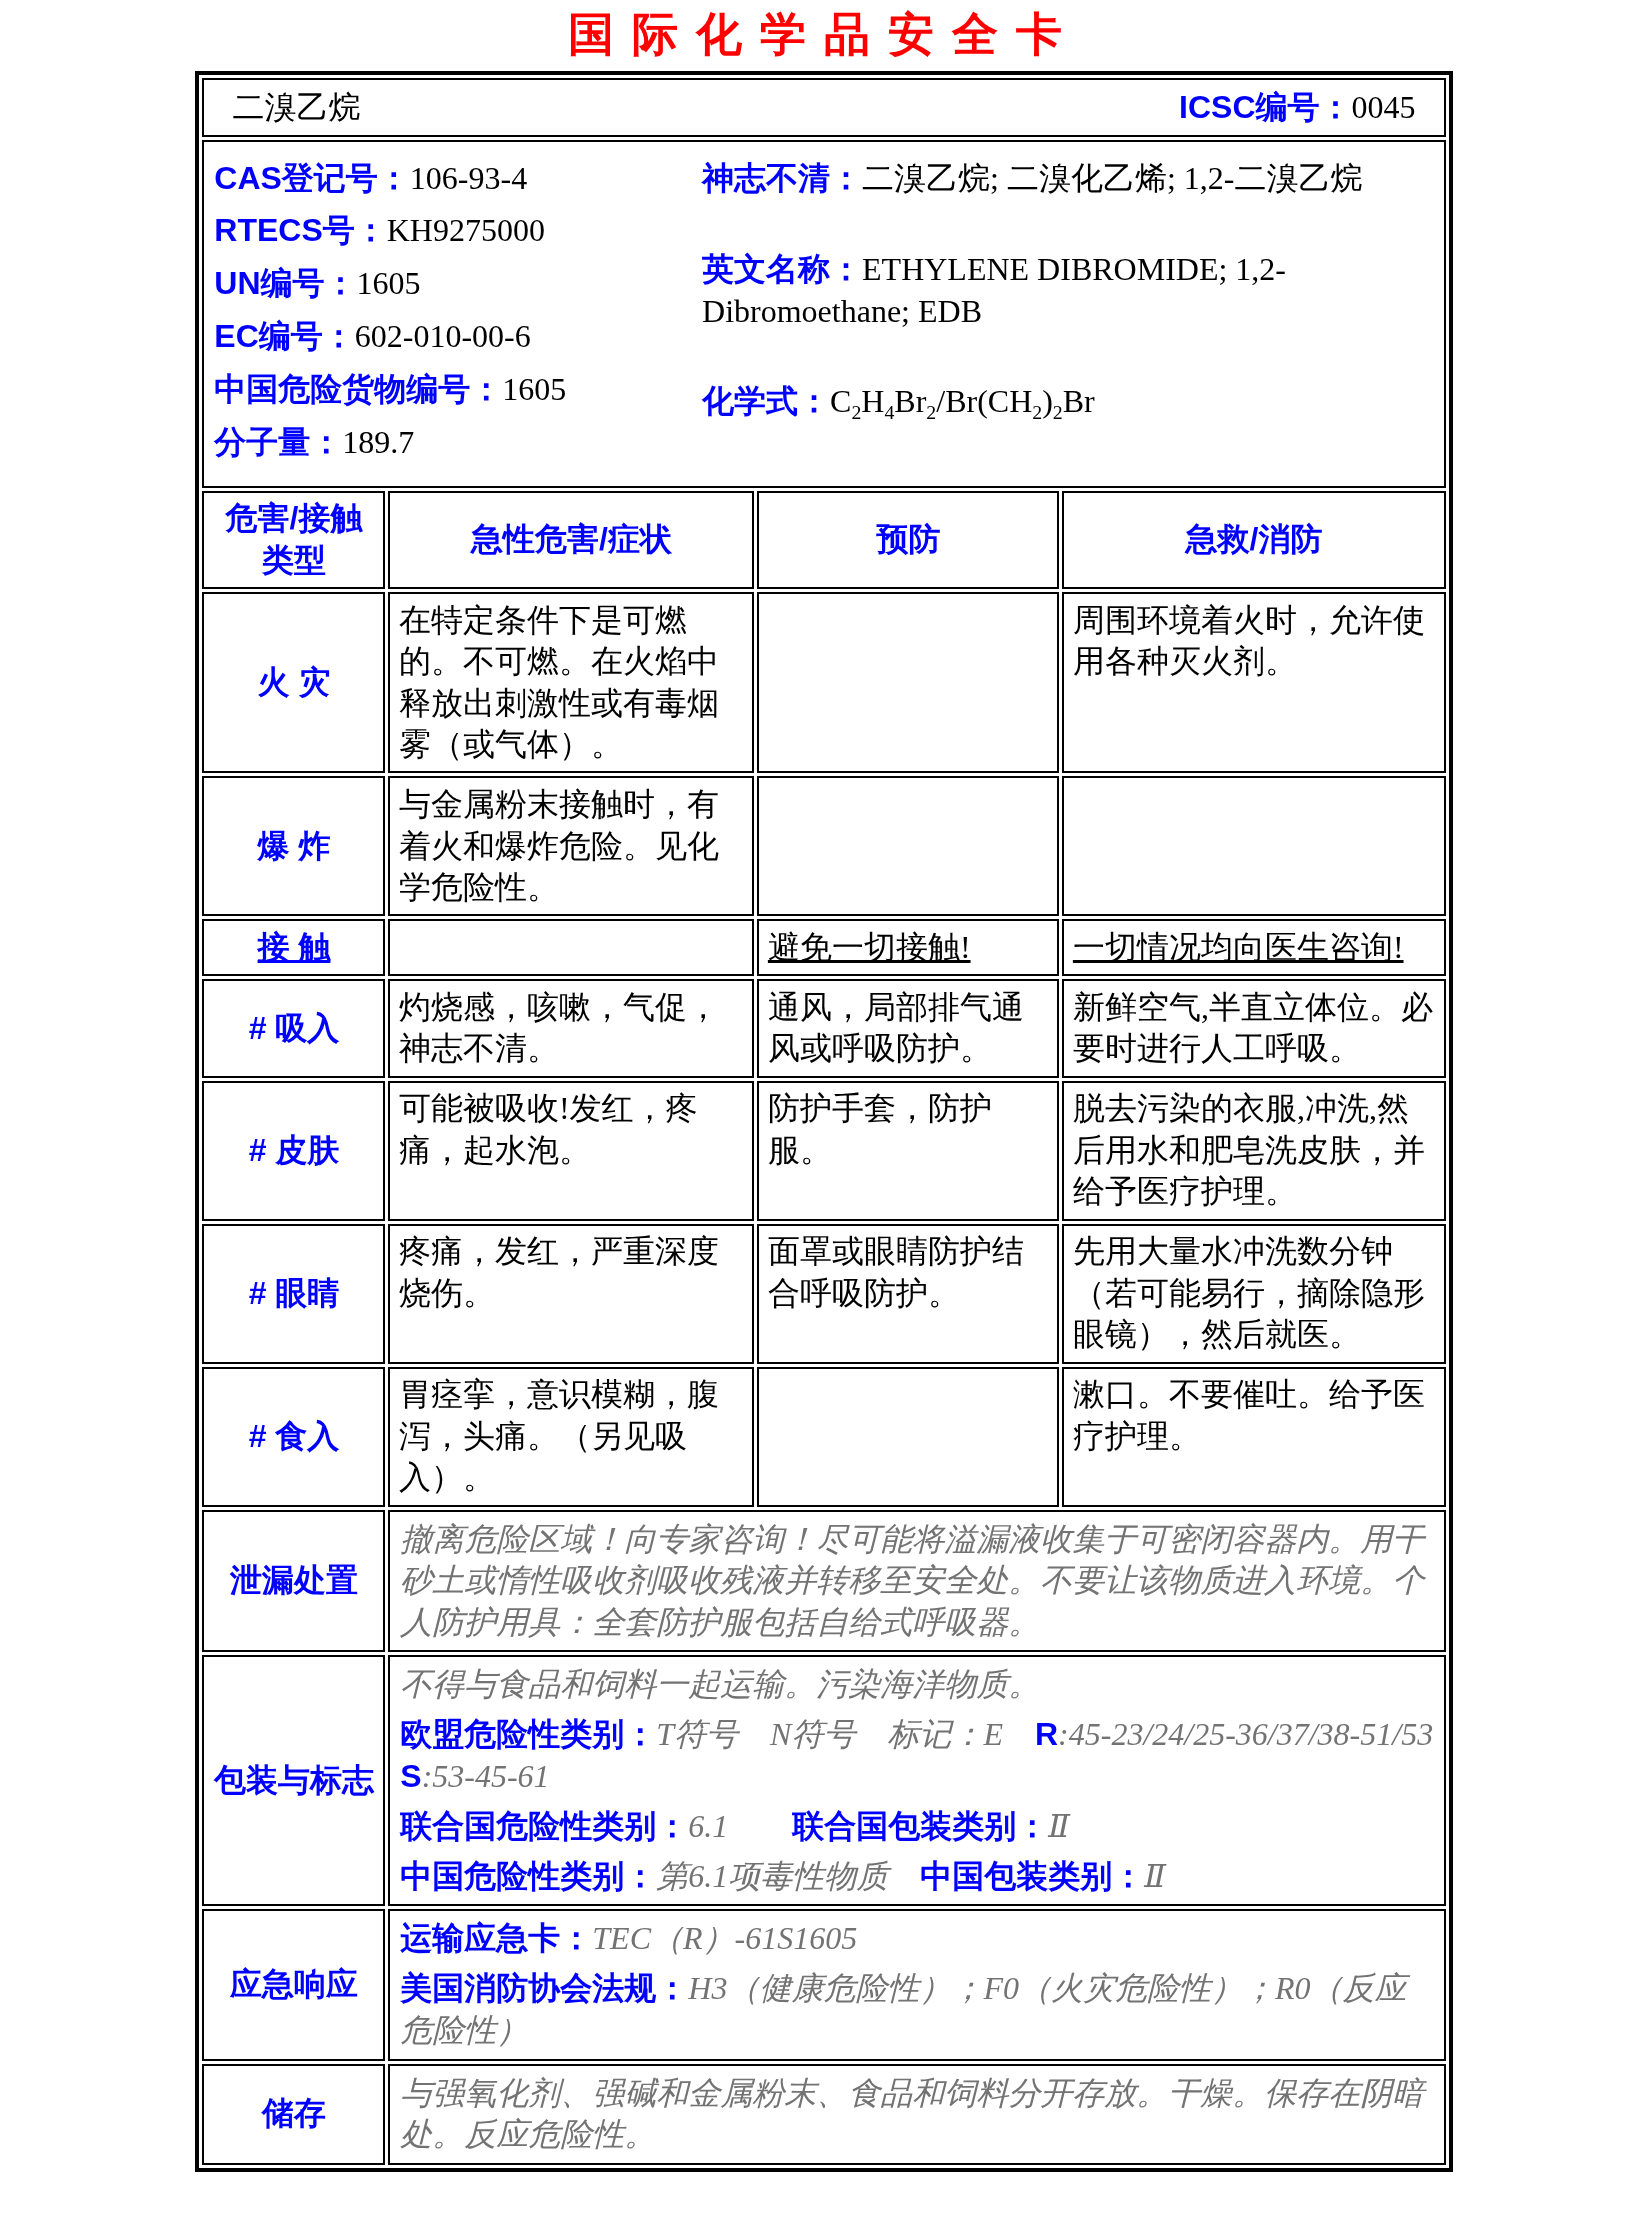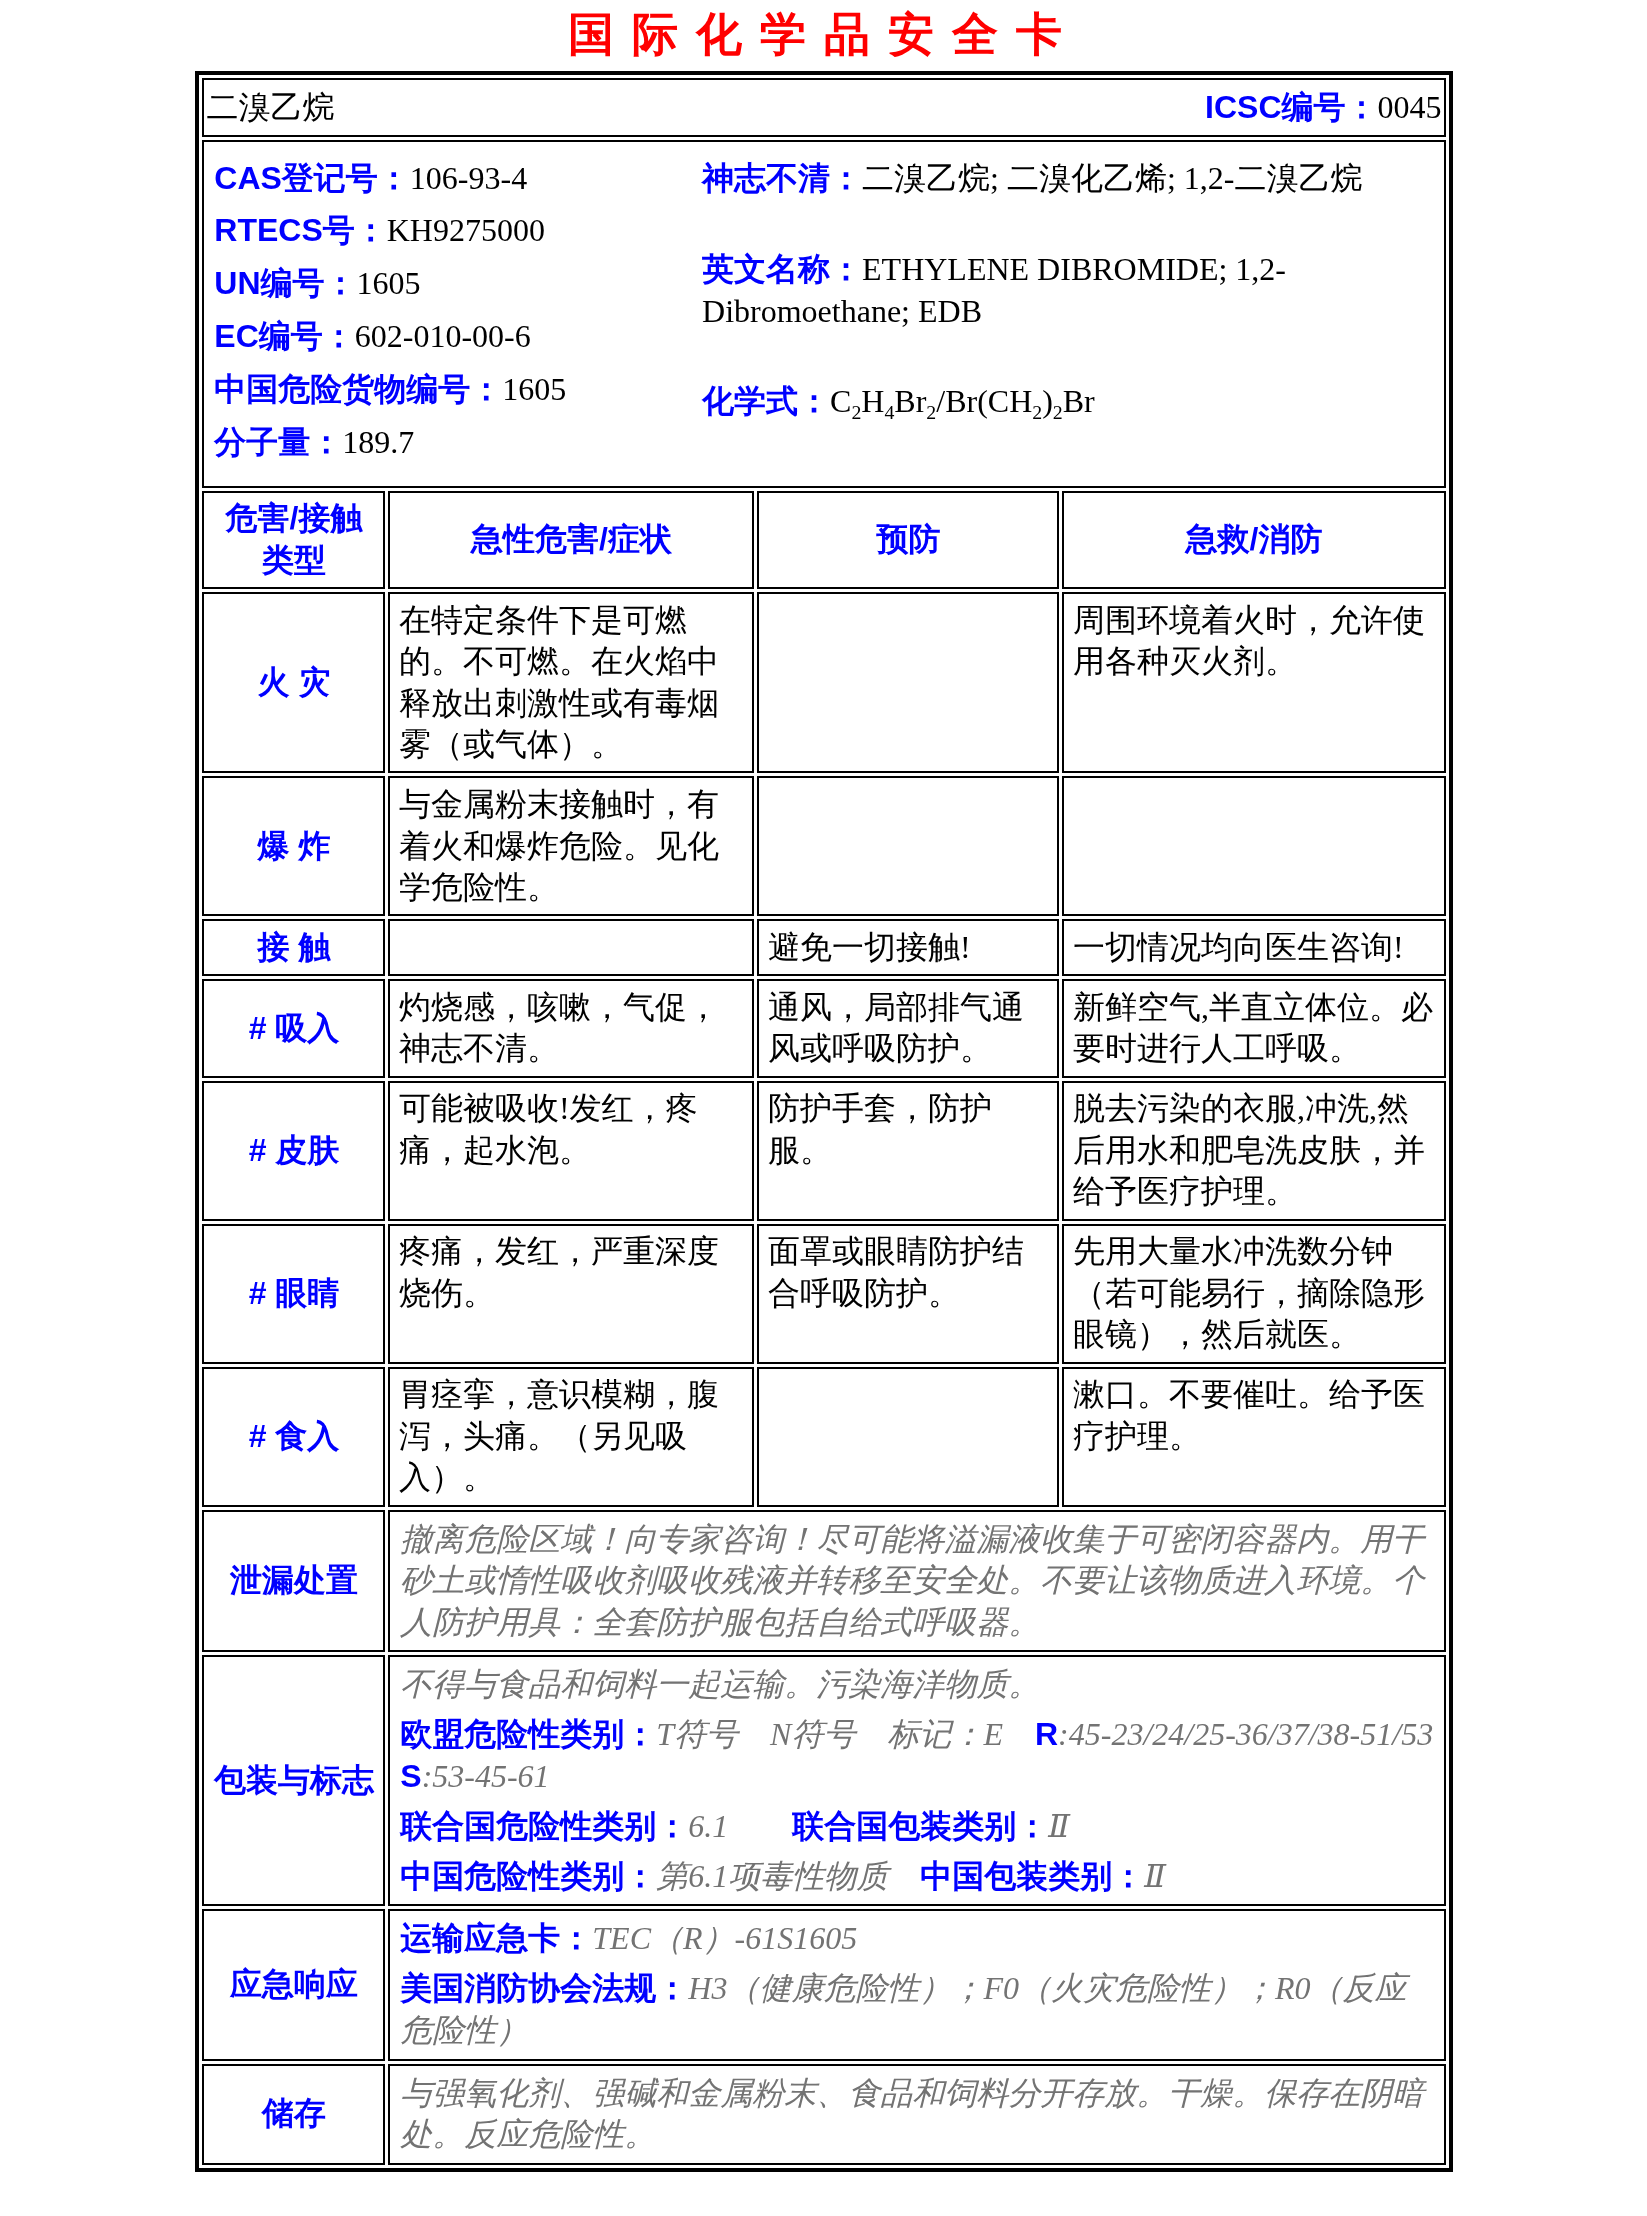--- a/index.html
+++ b/index.html
@@ -23,21 +23,21 @@
     font-size:32px;line-height:1.3;vertical-align:top;
     padding:5.6px 8.4px;word-break:break-word;
   }
   
   .lbl,.seg-lbl{
     color:#0000FF;font-weight:bold;
     font-family:"Liberation Sans","DejaVu Sans",sans-serif;
   }
   .seg-val{color:#737373;font-style:italic;}
   
-  td.name-cell{height:58px;vertical-align:middle;padding:7px 2px;}
+  td.name-cell{height:58px;vertical-align:middle;padding:7px 28px;}
   .name-flex{display:flex;justify-content:space-between;align-items:center;}
   
   td.ids-cell{padding:11.2px 9.8px;}
   .ids-flex{display:flex;}
   .ids-left{width:40%;}
   .ids-right{width:60%;}
   .ids-line{margin:4.2px 0 11.2px 0;}
   .ids-right .line-cn{margin:4.2px 0 0 0;}
   .ids-right .line-en{margin-top:50px;}
   .ids-right .line-formula{margin-top:49px;}
@@ -50,21 +50,21 @@
   }
   td.type-cell{
     vertical-align:middle;text-align:center;
     color:#0000FF;font-weight:bold;
     font-family:"Liberation Sans","DejaVu Sans",sans-serif;
     white-space:nowrap;
     margin-left:44px;
   }
   tr.r-fire td{height:138px;}
   tr.r-explosion td{height:103px;}
-  tr.r-contact td{height:43px;}
+  tr.r-contact td{height:43px;text-decoration:underline;}
   tr.r-inhalation td{height:96px;}
   tr.r-skin td{height:120px;}
   tr.r-eyes td{height:115px;}
   tr.r-ingestion td{height:120px;}
   tr.sec-spill td{height:119px;}
   tr.sec-storage td{height:92px;}
   td.sec-content{padding:7px 9.8px;}
   .para + .para{margin-top:8.4px;}
 </style>
 </head>

